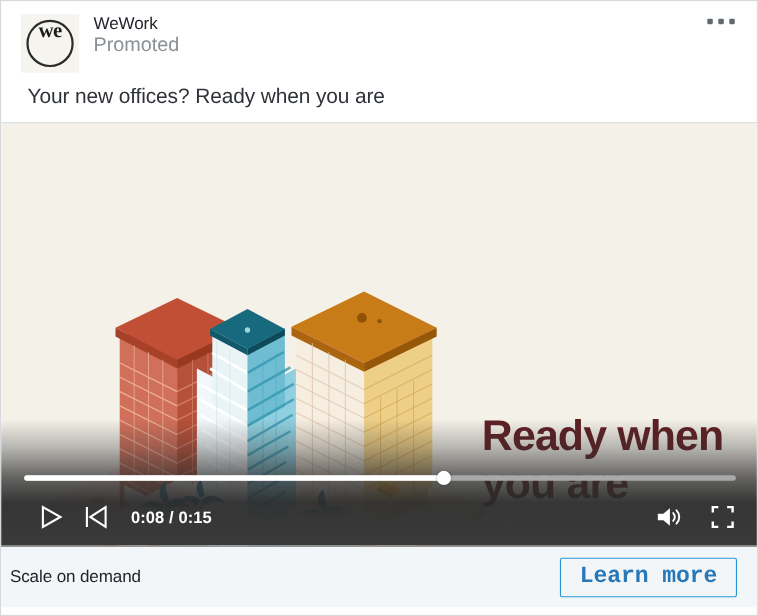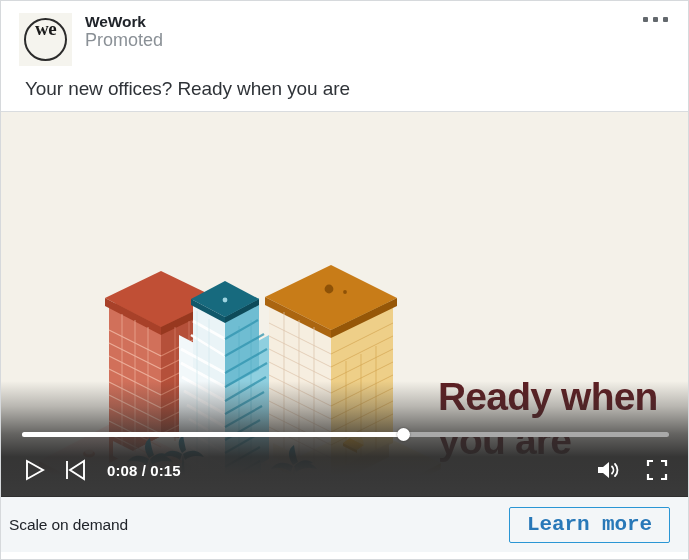--- a/index.html
+++ b/index.html
@@ -64,21 +64,21 @@
     margin-top: -1px;
   }
   .header-text {
     margin-left: 13px;
     padding-top: 1px;
     display: flex;
     flex-direction: column;
   }
   .brand-name {
     font-size: 15.5px;
-    font-weight: 700;
+    font-weight: 400;
     color: #20242a;
     line-height: 19px;
     letter-spacing: -0.1px;
   }
   .brand-followers {
     font-size: 13.5px;
     color: #8a9096;
     line-height: 19px;
     margin-top: 1px;
   }
@@ -186,21 +186,21 @@
     width: 13px;
     height: 13px;
     margin-left: -6.5px;
     background: #ffffff;
     border-radius: 50%;
     box-shadow: 0 0 2px rgba(0,0,0,0.45);
   }
 
   .controls {
     position: absolute;
-    left: 0; right: 0; bottom: 0;
+    left: 12px; right: 0; bottom: 0;
     height: 52px;
     display: flex;
     align-items: center;
     padding: 0 21px;
     box-sizing: border-box;
   }
   .ctrl {
     display: flex;
     align-items: center;
     justify-content: center;

